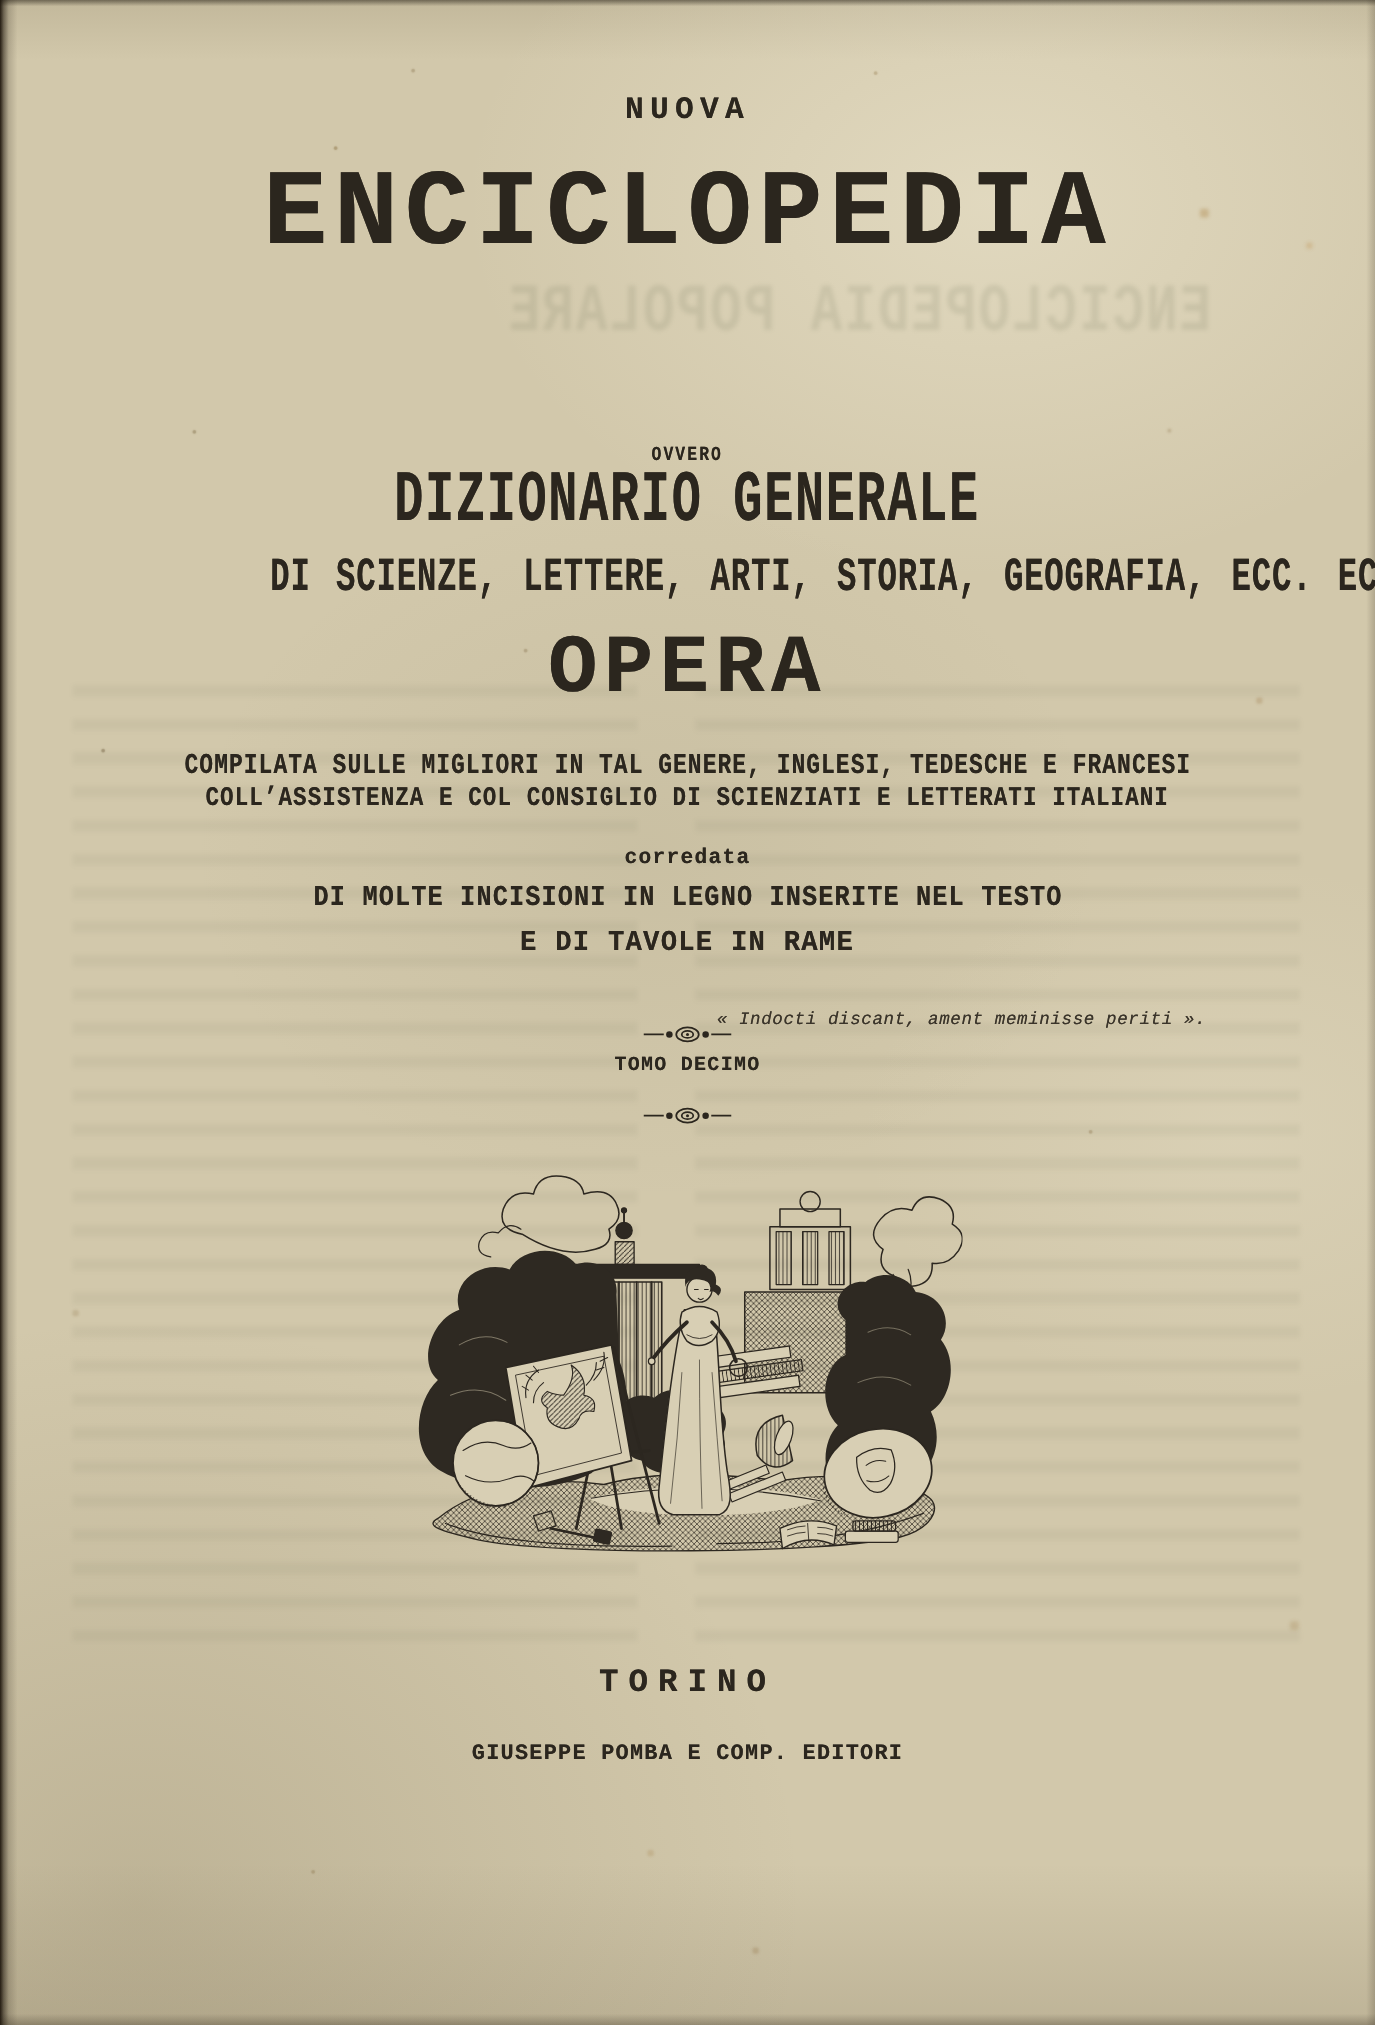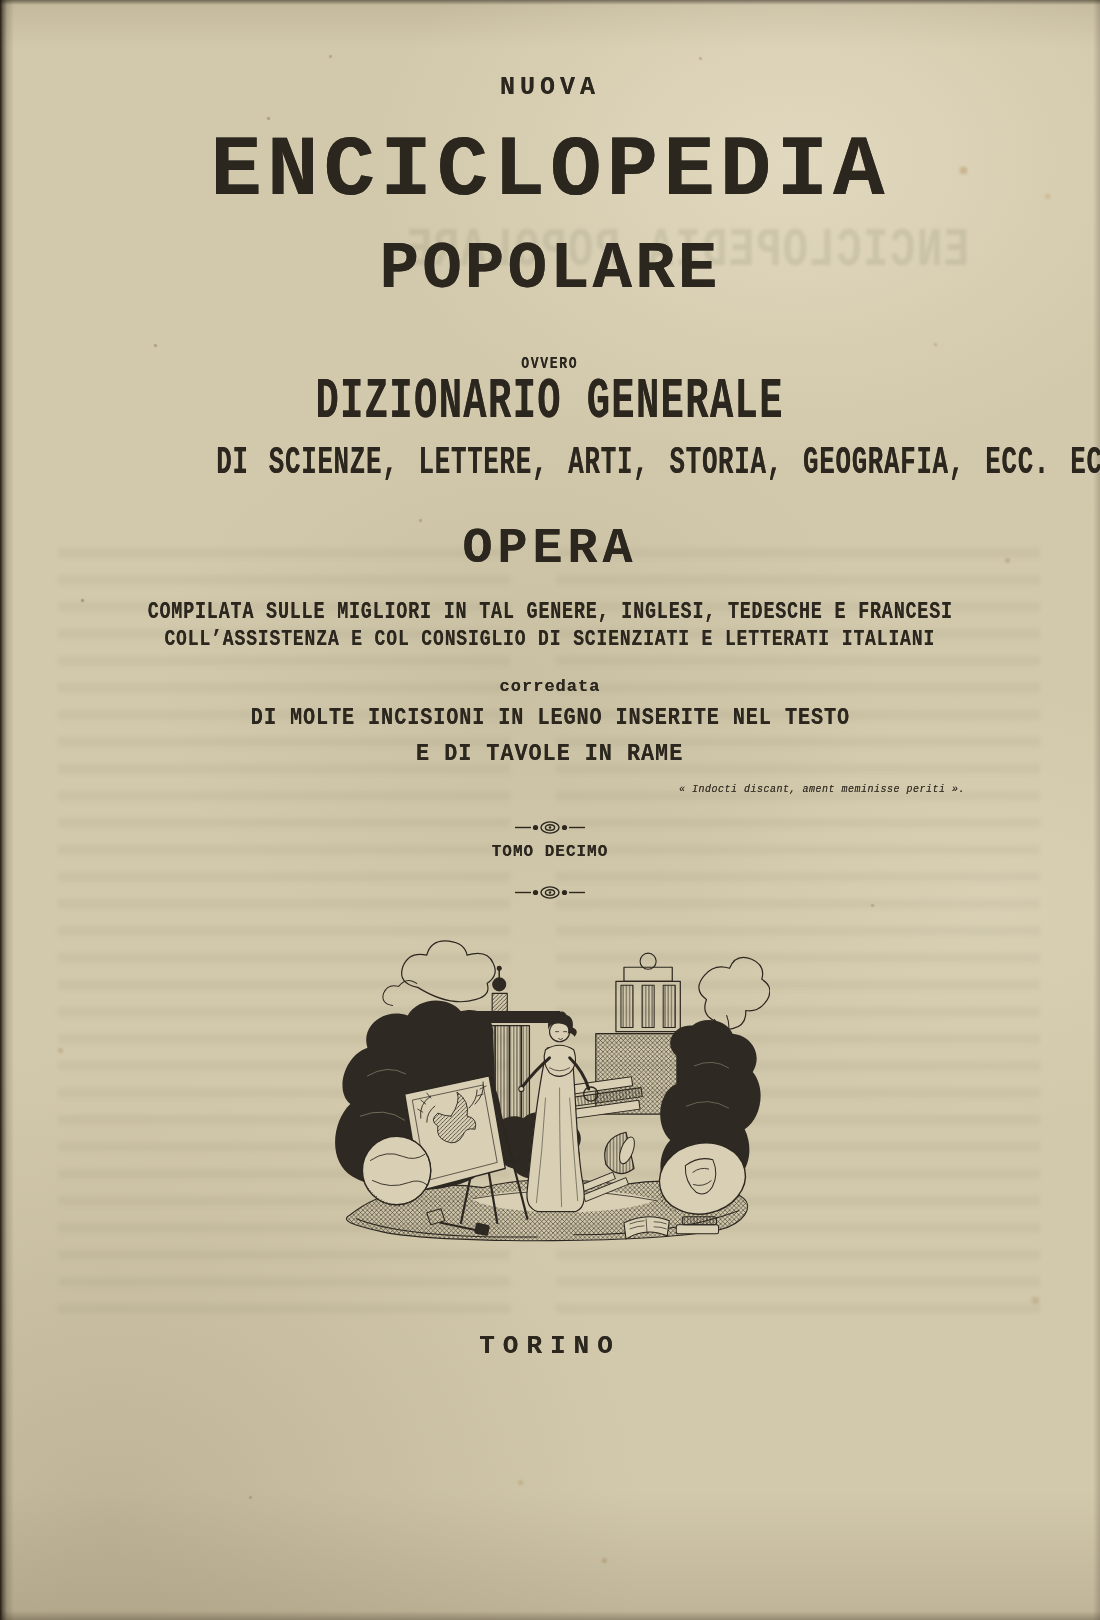--- a/index.html
+++ b/index.html
@@ -50,31 +50,31 @@
   .cond{display:inline-block;white-space:nowrap;}
   .l-nuova{top:75px;font-size:25px;font-weight:bold;letter-spacing:5px;}
   .l-title{top:128px;font-size:86px;font-weight:bold;letter-spacing:5px;}
   .l-popolare{top:237px;font-size:66px;font-weight:bold;letter-spacing:3px;}
   .l-ovvero{top:356px;font-size:16px;font-weight:bold;letter-spacing:2px;}
   .l-ovvero .cond{transform:scaleX(.82);}
   .l-dizionario{top:373px;font-size:58px;font-weight:bold;}
   .l-dizionario .cond{transform:scaleX(.67);letter-spacing:2px;}
   .l-subjects{top:444px;font-size:38px;font-weight:bold;}
   .l-subjects .cond{transform:scaleX(.68);letter-spacing:1px;word-spacing:6px;}
-  .l-opera{top:524px;font-size:50px;font-weight:bold;letter-spacing:5px;}
+  .l-opera{top:503px;font-size:66px;font-weight:bold;letter-spacing:5px;}
   .l-comp1{top:601px;font-size:23px;font-weight:bold;}
   .l-comp1 .cond{transform:scaleX(.80);letter-spacing:1px;}
   .l-comp2{top:629px;font-size:21.5px;font-weight:bold;}
   .l-comp2 .cond{transform:scaleX(.84);letter-spacing:1px;}
   .l-corredata{top:678px;font-size:17px;font-weight:bold;letter-spacing:1px;}
   .l-incis1{top:707px;font-size:23px;font-weight:bold;}
   .l-incis1 .cond{transform:scaleX(.88);letter-spacing:1px;}
   .l-incis2{top:743px;font-size:23px;font-weight:bold;}
   .l-incis2 .cond{transform:scaleX(.95);letter-spacing:1px;}
-  .l-motto{top:785px;left:auto;right:135px;width:auto;font-size:10px;font-style:italic;
+  .l-motto{top:809px;left:auto;right:135px;width:auto;font-size:14px;font-style:italic;
     letter-spacing:.5px;color:#3a342a;}
   .l-tomo{top:844px;font-size:16px;font-weight:bold;letter-spacing:1px;}
   .l-torino{top:1333px;font-size:26px;font-weight:bold;letter-spacing:8px;}
   .l-publisher{top:1395px;font-size:17.5px;font-weight:bold;letter-spacing:1px;}
   .l-year{top:1432px;font-size:24px;font-weight:bold;letter-spacing:2px;}
   .orn{position:absolute;left:0;width:100%;text-align:center;}
   .orn-1{top:820px;} .orn-2{top:885px;}
   
   .vignette{position:absolute;left:322px;top:925px;width:448px;height:332px;}
 </style>
@@ -84,21 +84,20 @@
 <div class="page">
 
   <div class="ghost-col gleft"></div>
   <div class="ghost-col gright"></div>
   <div class="ghost-title">
     <span>ENCICLOPEDIA POPOLARE</span>
   </div>
 
   <div class="line l-nuova">NUOVA</div>
   <div class="line l-title">ENCICLOPEDIA</div>
-  <div class="line l-popolare">POPOLARE</div>
   <div class="line l-ovvero"><span class="cond">OVVERO</span></div>
   <div class="line l-dizionario"><span class="cond">DIZIONARIO GENERALE</span></div>
   <div class="line l-subjects"><span class="cond">DI SCIENZE, LETTERE, ARTI, STORIA, GEOGRAFIA, ECC. ECC.</span></div>
   <div class="line l-opera">OPERA</div>
   <div class="line l-comp1"><span class="cond">COMPILATA SULLE MIGLIORI IN TAL GENERE, INGLESI, TEDESCHE E FRANCESI</span></div>
   <div class="line l-corredata">corredata</div>
   <div class="line l-comp2"><span class="cond">COLL’ASSISTENZA E COL CONSIGLIO DI SCIENZIATI E LETTERATI ITALIANI</span></div>
   <div class="line l-incis1"><span class="cond">DI MOLTE INCISIONI IN LEGNO INSERITE NEL TESTO</span></div>
   <div class="line l-incis2"><span class="cond">E DI TAVOLE IN RAME</span></div>
   <div class="line l-motto">« Indocti discant, ament meminisse periti ».</div>
@@ -232,19 +231,20 @@
       <rect x="352" y="298" width="42" height="9" rx="2" fill="#d8cfb4" stroke-width="1"></rect>
       <rect x="358" y="290" width="34" height="8" rx="2" fill="url(#hv)" stroke-width="1"></rect>
 
       <path d="M118,296 L156,304" stroke-width="2"></path>
       <rect x="152" y="297" width="14" height="11" rx="2" transform="rotate(12 159 302)" fill="#2e2922" stroke="none"></rect>
       <path d="M104,286 l14,-4 4,12 -14,4z" stroke-width="1"></path>
     </g>
   </svg>
 
   <div class="line l-torino">TORINO</div>
+  <div class="line l-publisher">GIUSEPPE POMBA E COMP. EDITORI</div>
 
   <div class="foxing"></div>
   <div class="edge-left"></div>
   <div class="edge-top"></div>
   <div class="edge-bottom"></div>
   <div class="edge-right"></div>
 </div>
 
 </body></html>

